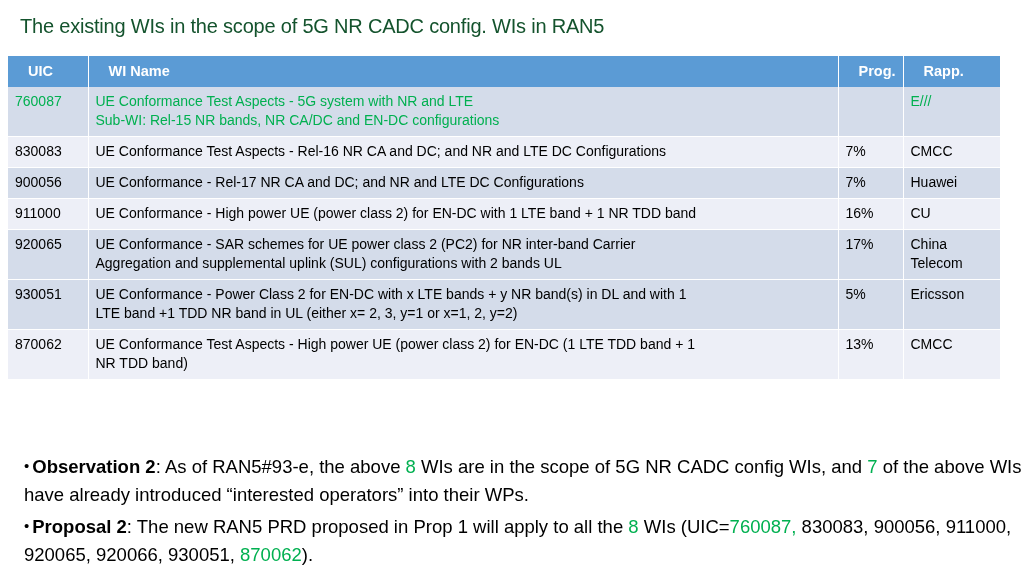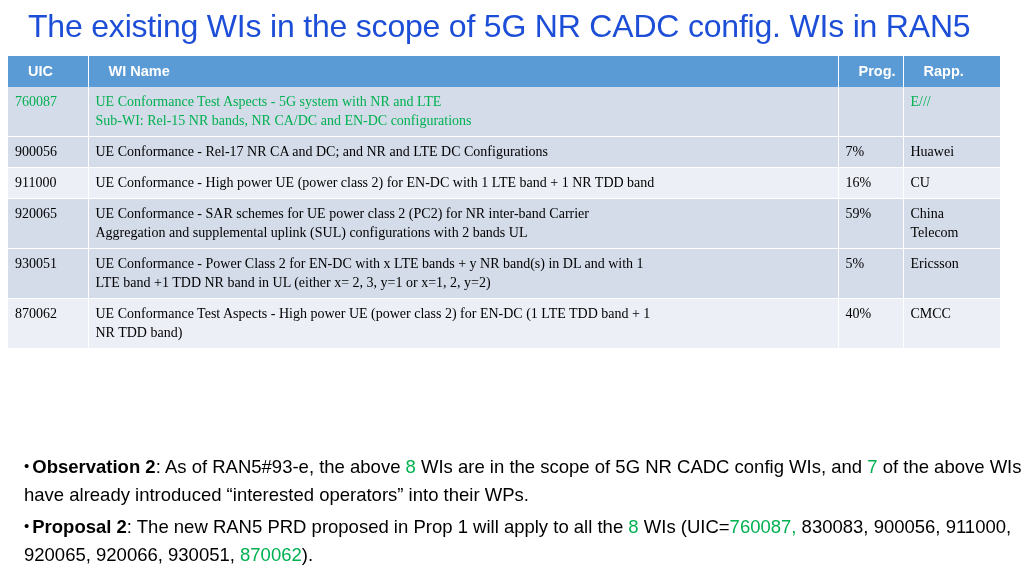--- a/index.html
+++ b/index.html
@@ -17,27 +17,27 @@
   .slide {
     position: relative;
     width: 1024px;
     height: 576px;
     background: #ffffff;
   }
 
   
   .slide-title {
     position: absolute;
-    left: 28px;
+    left: 20px;
     top: 8px;
     width: 970px;
-    font-size: 32px;
+    font-size: 20px;
     line-height: 36px;
     font-weight: 400;
-    color: #1d4ed8;
+    color: #14532d;
     letter-spacing: -0.2px;
     white-space: nowrap;
   }
 
   
   .wi-table {
     position: absolute;
     left: 8px;
     top: 56px;
     width: 992px;
@@ -62,21 +62,20 @@
   }
   .wi-table th:last-child { border-right: none; }
 
   .wi-table td {
     font-size: 14px;
     line-height: 19px;
     padding: 5px 7px 6px 7px;
     vertical-align: top;
     border-right: 1.5px solid #ffffff;
     border-bottom: 1.5px solid #ffffff;
-    font-family: Liberation Serif, serif;
   }
   .wi-table td:last-child { border-right: none; }
 
   .wi-table tr.band-dark td  { background: #d4dcea; }
   .wi-table tr.band-light td { background: #edeff7; }
 
   .cell-uic   { white-space: nowrap; }
   .cell-prog  { white-space: nowrap; }
   .cell-rapp  { }
   tr.row-green td { color: #00b050; }
@@ -130,20 +129,28 @@
     <tbody>
         <tr class="band-dark row-green">
           <td class="cell-uic">760087</td>
           <td class="cell-name">
             <span class="wi-line">UE Conformance Test Aspects - 5G system with NR and LTE</span>
             <span class="wi-line">Sub-WI: Rel-15 NR bands, NR CA/DC and EN-DC configurations</span>
           </td>
           <td class="cell-prog"></td>
           <td class="cell-rapp">E///</td>
         </tr>
+        <tr class="band-light">
+          <td class="cell-uic">830083</td>
+          <td class="cell-name">
+            <span class="wi-line">UE Conformance Test Aspects - Rel-16 NR CA and DC; and NR and LTE DC Configurations</span>
+          </td>
+          <td class="cell-prog">7%</td>
+          <td class="cell-rapp">CMCC</td>
+        </tr>
         <tr class="band-dark">
           <td class="cell-uic">900056</td>
           <td class="cell-name">
             <span class="wi-line">UE Conformance - Rel-17 NR CA and DC; and NR and LTE DC Configurations</span>
           </td>
           <td class="cell-prog">7%</td>
           <td class="cell-rapp">Huawei</td>
         </tr>
         <tr class="band-light">
           <td class="cell-uic">911000</td>
@@ -152,39 +159,39 @@
           </td>
           <td class="cell-prog">16%</td>
           <td class="cell-rapp">CU</td>
         </tr>
         <tr class="band-dark">
           <td class="cell-uic">920065</td>
           <td class="cell-name">
             <span class="wi-line">UE Conformance - SAR schemes for UE power class 2 (PC2) for NR inter-band Carrier</span>
             <span class="wi-line">Aggregation and supplemental uplink (SUL) configurations with 2 bands UL</span>
           </td>
-          <td class="cell-prog">59%</td>
+          <td class="cell-prog">17%</td>
           <td class="cell-rapp">China Telecom</td>
         </tr>
         <tr class="band-dark">
           <td class="cell-uic">930051</td>
           <td class="cell-name">
             <span class="wi-line">UE Conformance - Power Class 2 for EN-DC with x LTE bands + y NR band(s) in DL and with 1</span>
             <span class="wi-line">LTE band +1 TDD NR band in UL (either x= 2, 3, y=1 or x=1, 2, y=2)</span>
           </td>
           <td class="cell-prog">5%</td>
           <td class="cell-rapp">Ericsson</td>
         </tr>
         <tr class="band-light">
           <td class="cell-uic">870062</td>
           <td class="cell-name">
             <span class="wi-line">UE Conformance Test Aspects - High power UE (power class 2) for EN-DC (1 LTE TDD band + 1</span>
             <span class="wi-line">NR TDD band)</span>
           </td>
-          <td class="cell-prog">40%</td>
+          <td class="cell-prog">13%</td>
           <td class="cell-rapp">CMCC</td>
         </tr>
       </tbody>
   </table>
 
   <div class="bullets">
 
     <p class="bullet">
       <span class="dot">•</span><b>Observation 2</b><span>: As of RAN5#93-e, the above </span><span class="green">8</span><span> WIs are in the scope of 5G NR CADC config WIs, and </span><span class="green">7</span><span> of the above WIs have already introduced “interested operators” into their WPs.</span>
     </p>

